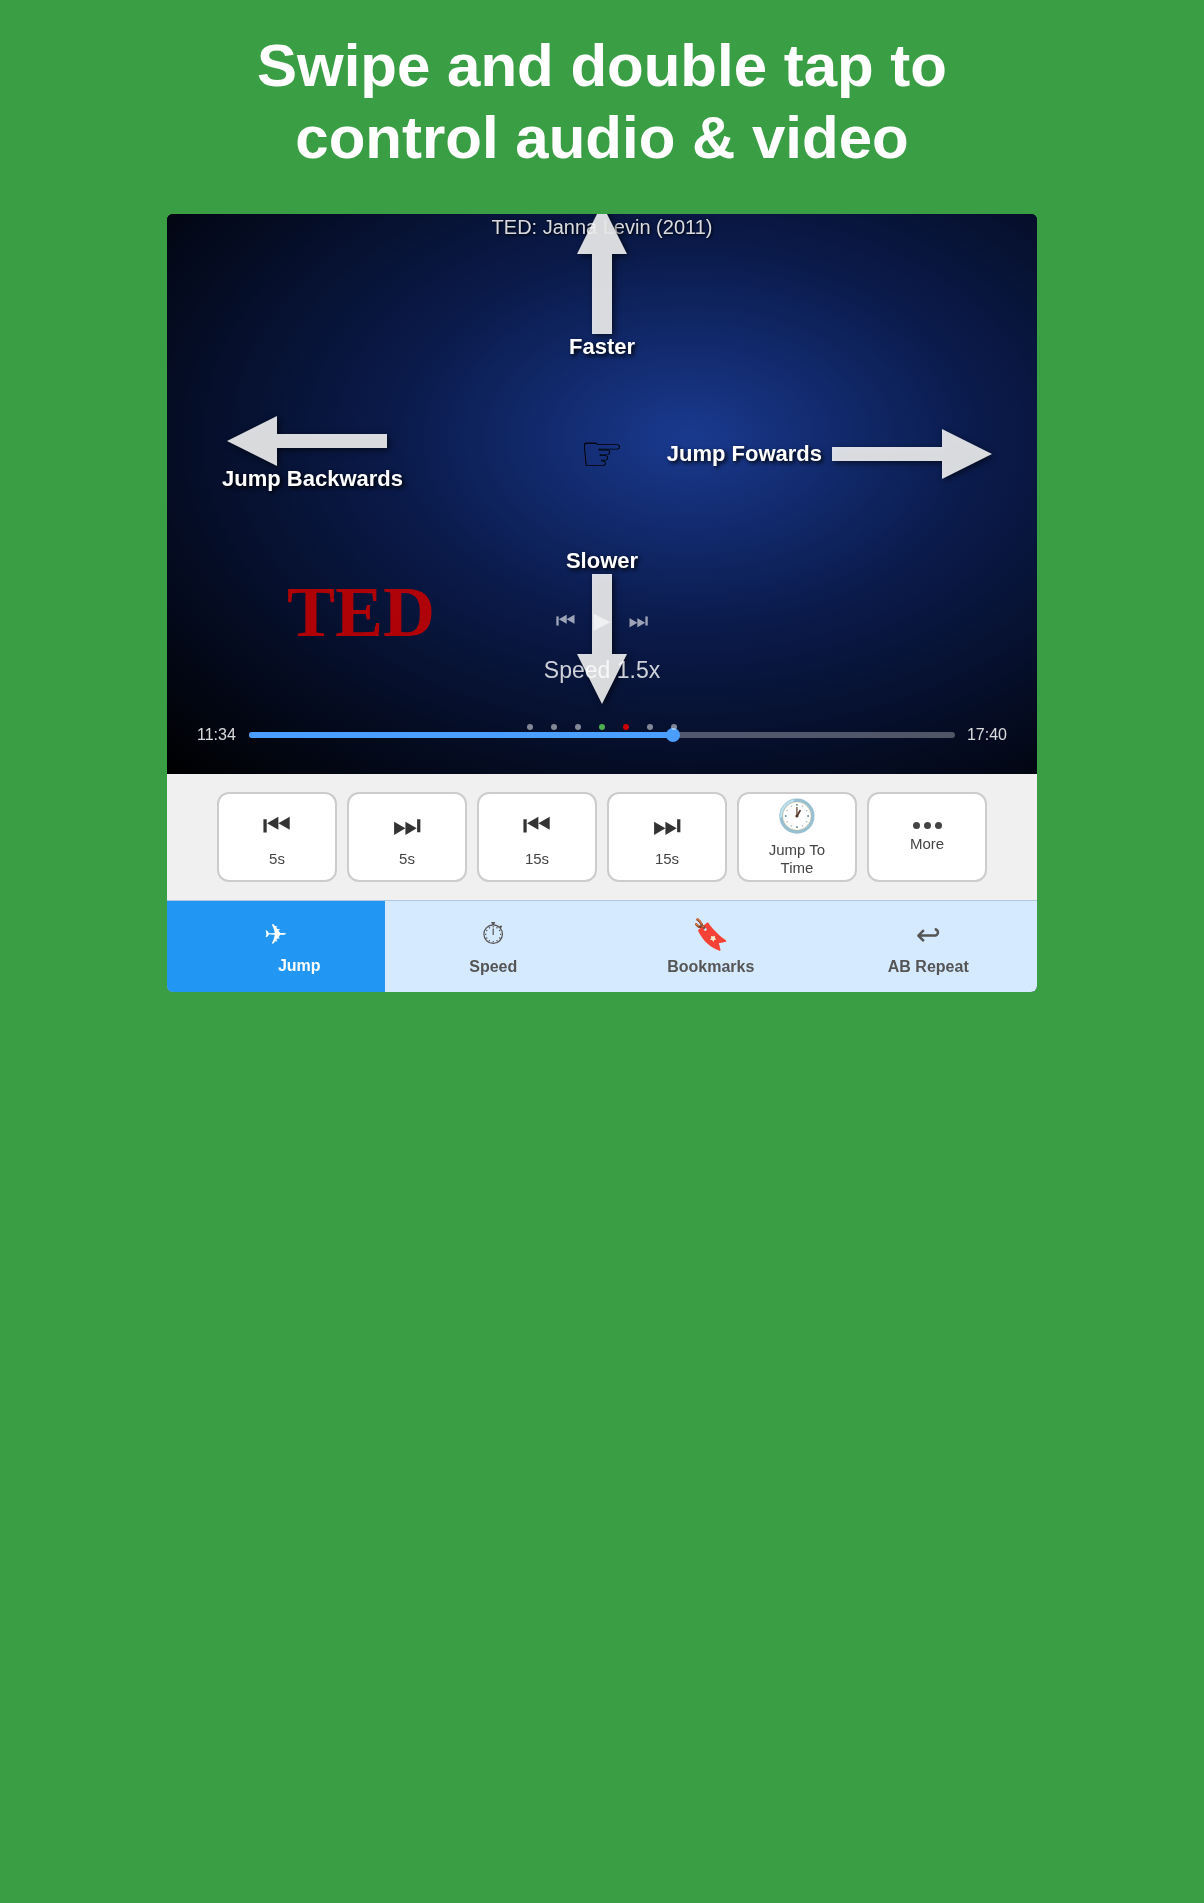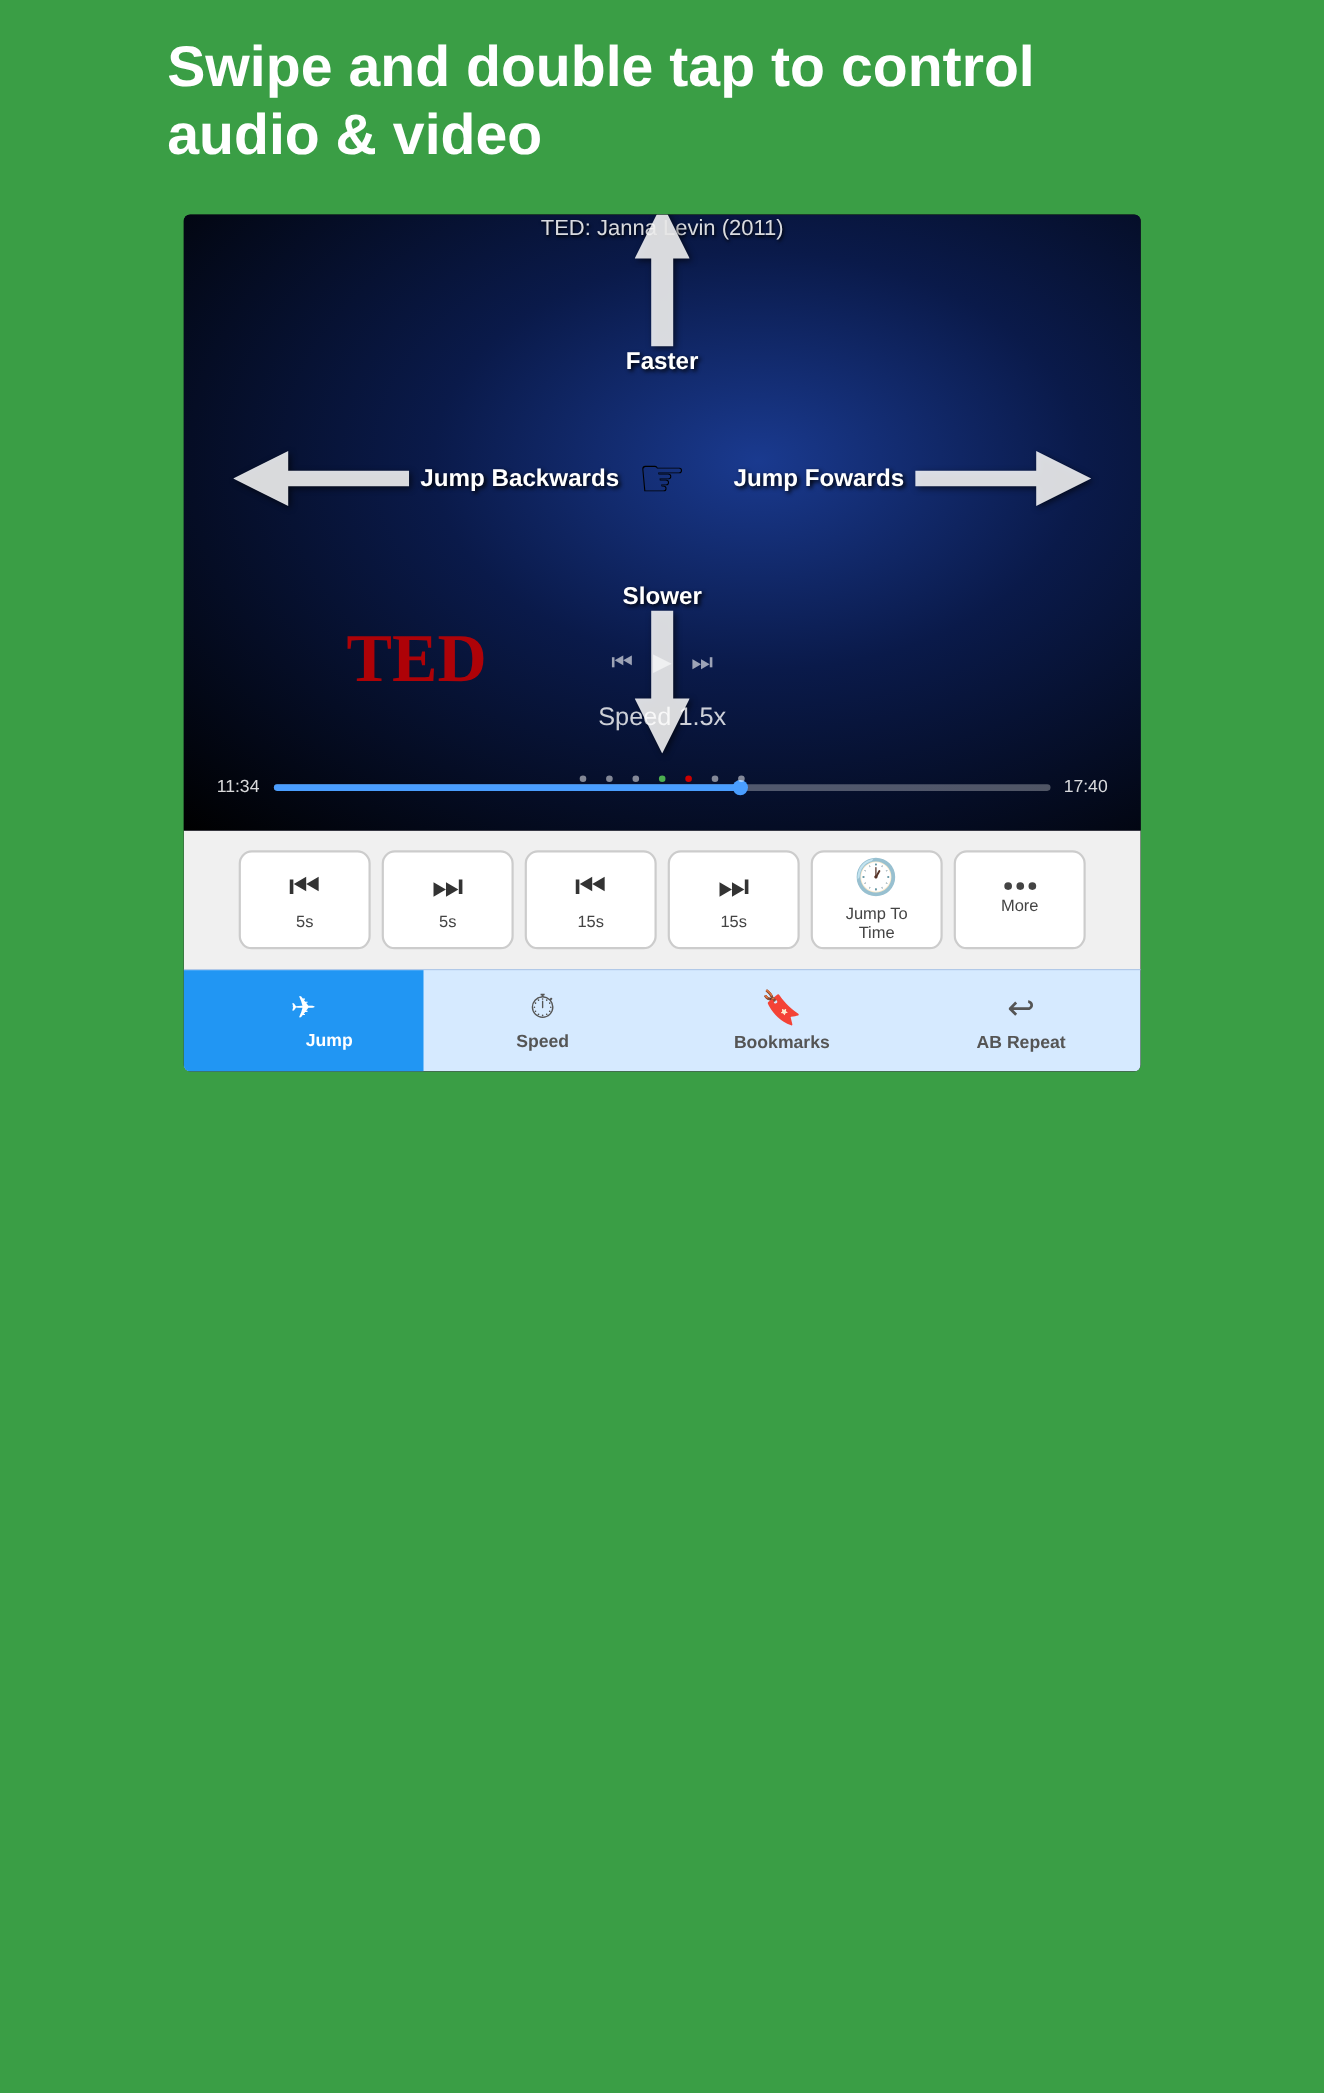--- a/index.html
+++ b/index.html
@@ -9,22 +9,23 @@
       background-color: #3a9e45;
       font-family: Arial, sans-serif;
       display: flex;
       flex-direction: column;
       align-items: center;
       padding: 30px 20px 20px;
     }
 
     .page-title {
       color: #ffffff;
-      font-size: 52px;
+      font-size: 60px;
       font-weight: 900;
+      text-align: center;
       line-height: 1.2;
       margin-bottom: 40px;
       max-width: 900px;
     }
 
     .video-container {
       width: 870px;
       background: #000;
       border-radius: 6px;
       overflow: hidden;
@@ -46,26 +47,25 @@
     .video-bg-blue {
       position: absolute;
       top: 0; left: 0; right: 0; bottom: 0;
       background: radial-gradient(ellipse at 60% 40%, #1a3a8f 0%, #0a1a4a 40%, #000 100%);
     }
 
     .ted-logo {
       position: absolute;
       bottom: 120px;
       left: 120px;
-      font-size: 62px;
+      font-size: 72px;
       font-weight: 900;
       color: #cc0000;
       font-family: Georgia, serif;
       opacity: 0.85;
-      margin-left: 28px;
     }
 
     .video-title {
       position: absolute;
       top: 2px;
       left: 50%;
       transform: translateX(-50%);
       color: rgba(255,255,255,0.85);
       font-size: 20px;
       white-space: nowrap;
@@ -100,21 +100,21 @@
     .arrow-label {
       color: white;
       font-size: 22px;
       font-weight: bold;
       text-shadow: 2px 2px 4px #000;
       white-space: nowrap;
     }
 
     .arrow-up { top: -100px; }
     .arrow-down { bottom: -100px; }
-    .arrow-left { left: -280px; flex-direction: row; text-align: right; }
+    .arrow-left { left: -280px; flex-direction: column; text-align: right; }
     .arrow-right { right: -280px; flex-direction: row; }
 
     
     .arrow-svg {
       filter: drop-shadow(2px 2px 3px rgba(0,0,0,0.7));
     }
 
     .hand-cursor {
       font-size: 50px;
       position: absolute;

